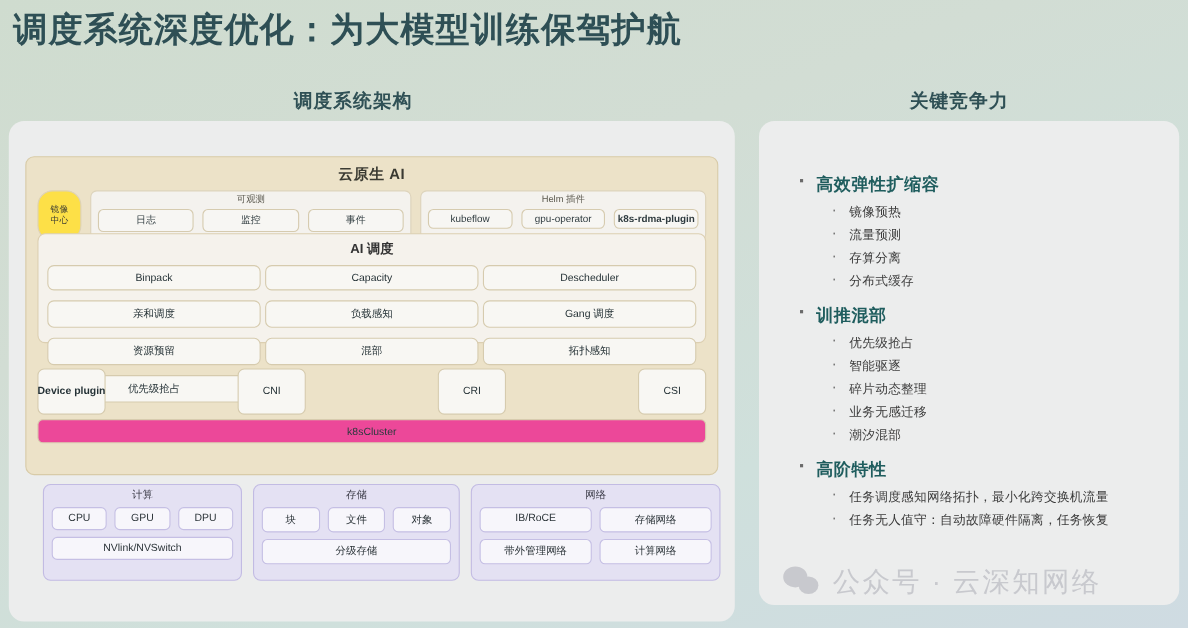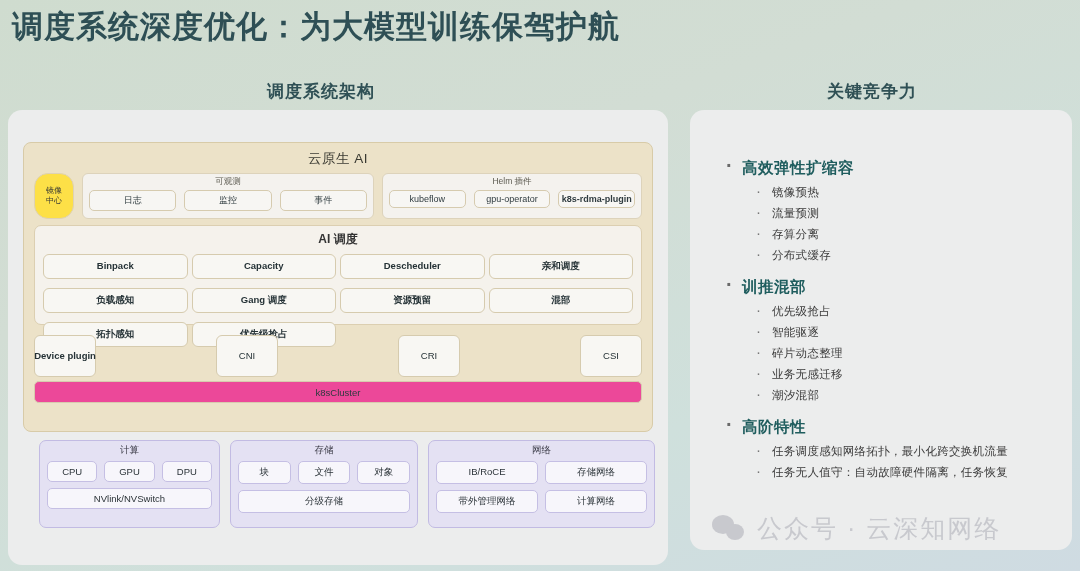--- a/index.html
+++ b/index.html
@@ -28,21 +28,21 @@
   }
   #panel-left { left: 8px; top: 110px; width: 660px; height: 455px; }
   #panel-right { left: 690px; top: 110px; width: 382px; height: 440px; }
 
   
   .cnai {
     position: absolute; left: 15px; top: 32px; width: 630px; height: 290px;
     background: #ece2c8; border: 1px solid #d8cba8; border-radius: 8px;
   }
   .cnai-title {
-    text-align: center; font-size: 13.5px; font-weight: normal;
+    text-align: center; font-size: 13.5px; font-weight: bold;
     color: #3a3a32; padding-top: 7px; letter-spacing: .5px;
   }
   .row1 { position: absolute; left: 10px; top: 30px; right: 10px; height: 46px; display: flex; gap: 8px; }
   .registry {
     width: 40px; background: #fde047; border: 1px solid #ded2b5; border-radius: 14px;
     display: flex; align-items: center; justify-content: center;
     font-size: 8px; color: #3c3c33; line-height: 1.25; text-align: center;
   }
   .grp {
     flex: 1; background: #f4f2ee; border: 1px solid #ddd3bb; border-radius: 6px;
@@ -53,26 +53,26 @@
   .grp-title { text-align: center; font-size: 8.5px; color: #5c5a50; margin-bottom: 2px; }
   .grp-items { display: flex; gap: 8px; justify-content: space-between; }
   .chip {
     flex: 1; background: #f7f6f3; border: 1px solid #d6cbaf; border-radius: 5px;
     font-size: 9px; color: #2f3b3f; text-align: center; padding: 3px 2px;
     white-space: nowrap; overflow: hidden;
   }
   .chip.bold { font-weight: bold; }
 
   .aisched {
-    position: absolute; left: 10px; top: 82px; right: 10px; height: 100px;
+    position: absolute; left: 10px; top: 69px; right: 10px; height: 100px;
     background: #f5f2ec; border: 1px solid #dccfb1; border-radius: 7px;
     padding: 5px 8px 8px;
   }
   .aisched-title { text-align: center; font-size: 12px; font-weight: bold; color: #333; margin-bottom: 6px; }
-  .grid5 { display: grid; grid-template-columns: repeat(4, 1fr); gap: 9px 4px; font-weight: bold; }
+  .grid5 { display: grid; grid-template-columns: repeat(3, 1fr); gap: 9px 4px; }
   .cell {
     background: #f8f7f3; border: 1px solid #d6cbae; border-radius: 6px;
     text-align: center; font-size: 9.5px; color: #253236; padding: 5px 2px;
     white-space: nowrap;
   }
 
   .iface { position: absolute; left: 10px; top: 192px; right: 10px; height: 42px; display: flex; justify-content: space-between; }
   .iface .cell { width: 62px; display: flex; align-items: center; justify-content: center; line-height: 1.15; }
   .iface .cell.dev { font-weight: bold; }
   .k8s {

